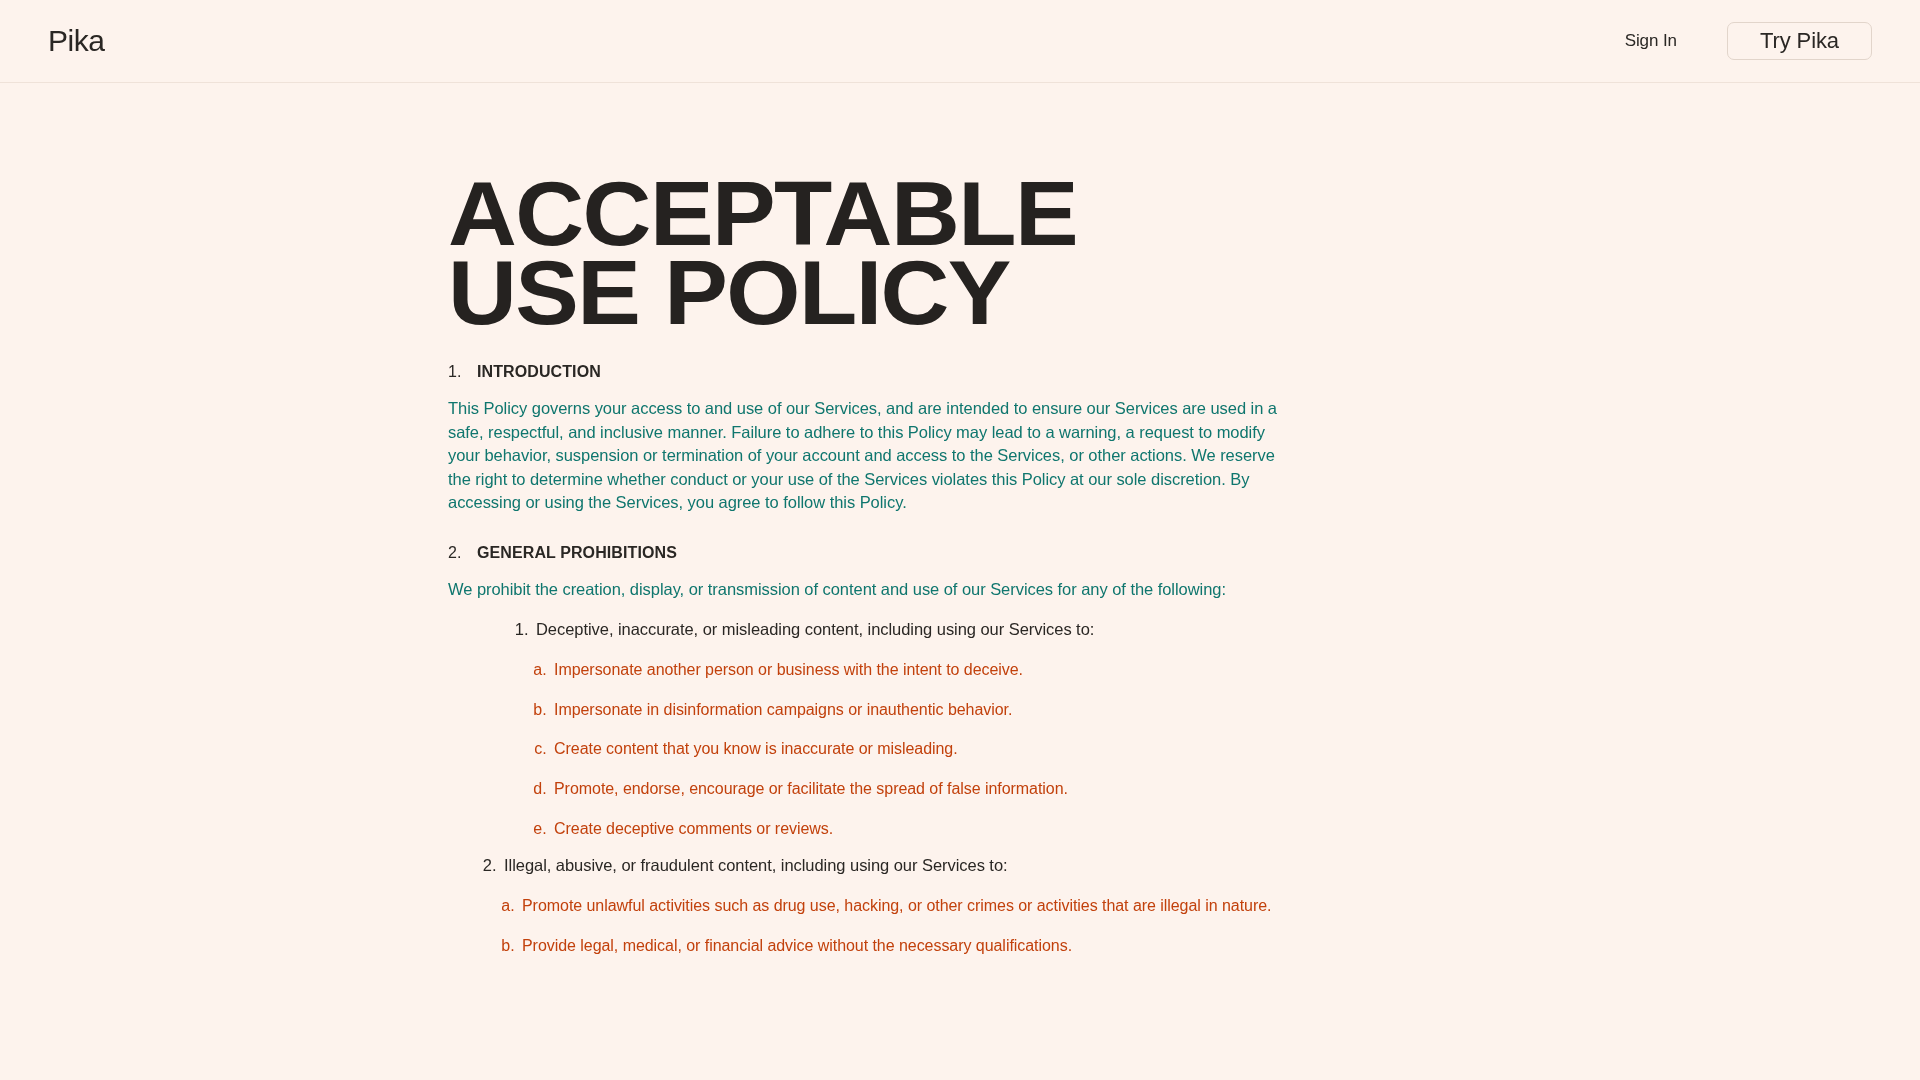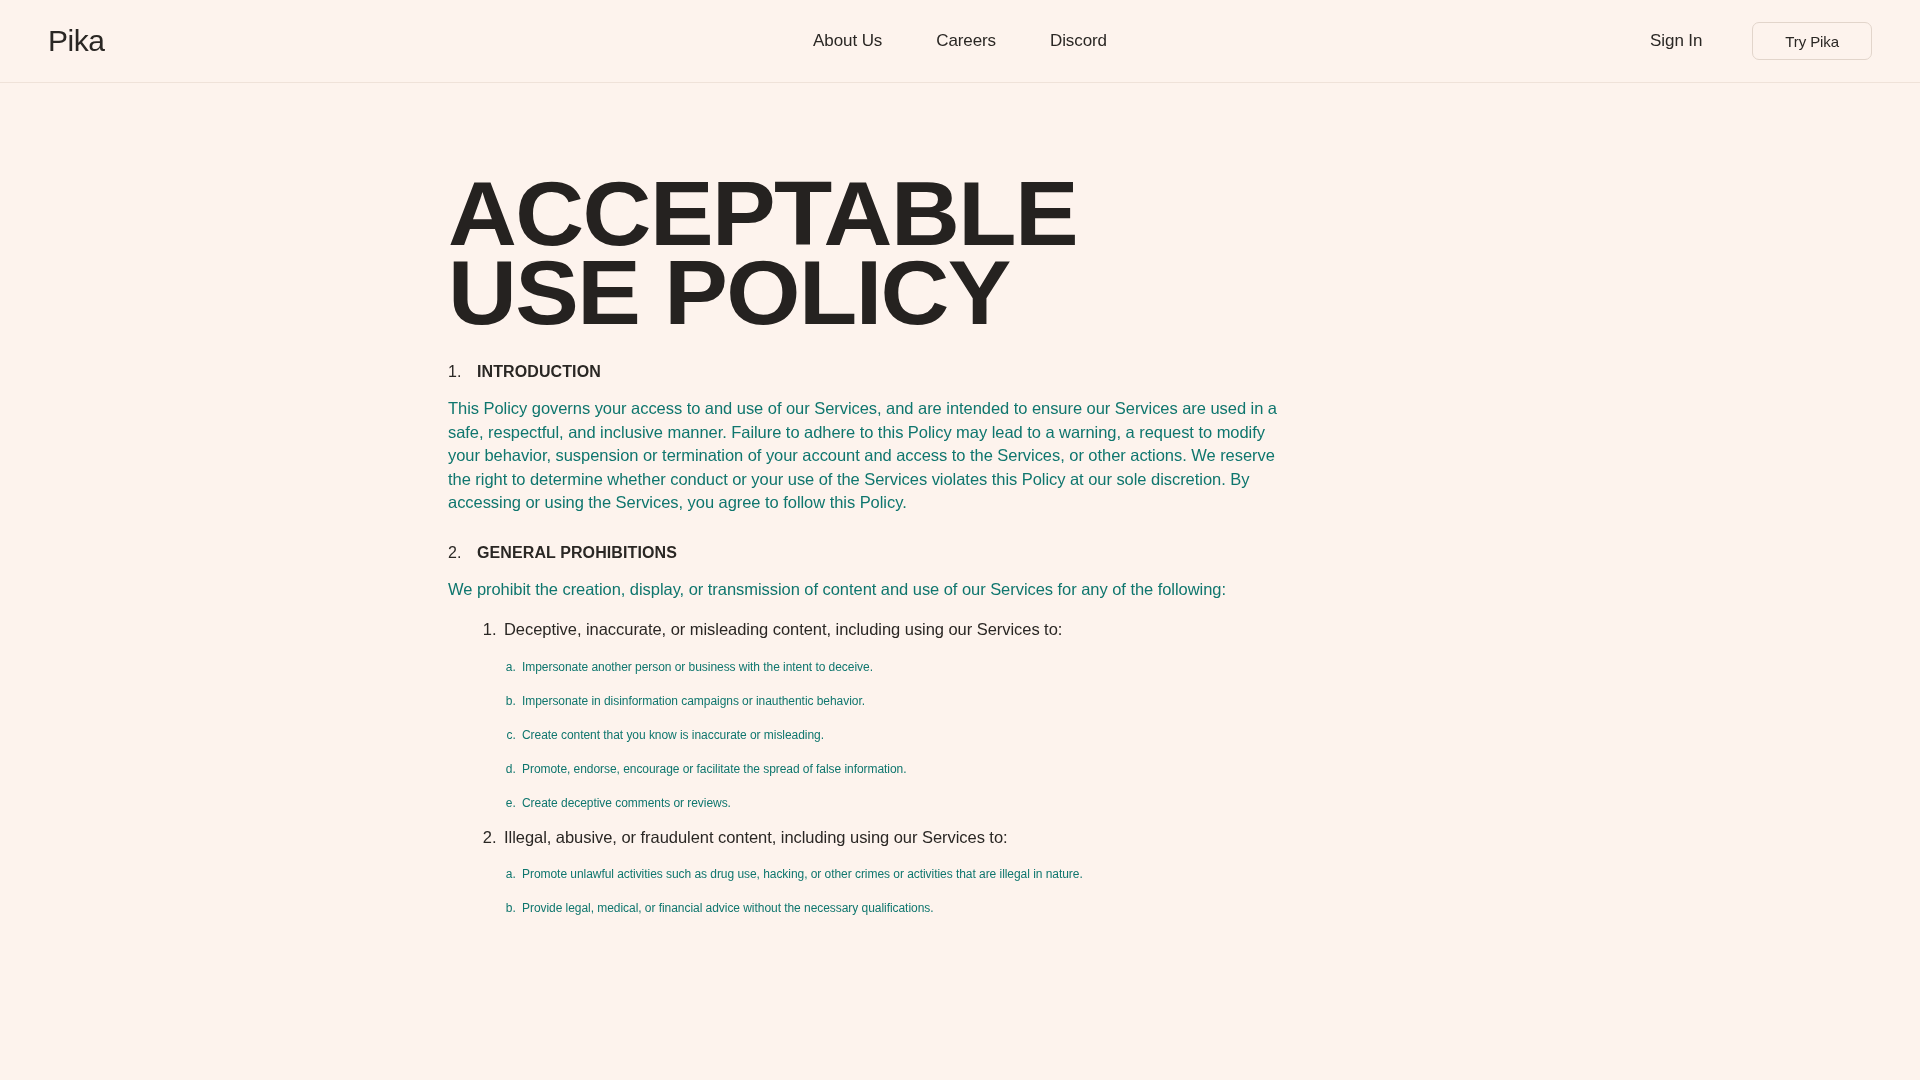--- a/index.html
+++ b/index.html
@@ -83,21 +83,21 @@
   .try-btn {
     display: inline-flex;
     align-items: center;
     justify-content: center;
     height: 38px;
     padding: 8px 32px;
     border: 1px solid #E2D5CB;
     border-radius: 7px;
     background: transparent;
     font-family: "Liberation Sans", sans-serif;
-    font-size: 15px;
+    font-size: 22px;
     font-weight: 400;
     color: #2A2724;
     letter-spacing: -0.1px;
     cursor: pointer;
     white-space: nowrap;
   }
 
   
   .page-wrap {
     padding-left: 448px;
@@ -159,49 +159,44 @@
     list-style-type: decimal;
   }
   ol.lvl1 > li {
     font-size: 16.5px;
     line-height: 1.42;
     color: #2A2724;
     letter-spacing: -0.05px;
     padding-left: 3px;
     margin-top: 13px;
   }
-  ol.lvl1 > li:first-child { margin-top: 0; }
+  ol.lvl1 > li:first-child { margin-top: 0; margin-left: 32px; }
 
   ol.lvl2 {
     margin: 17px 0 0 0;
     padding-left: 15px;
     list-style-type: lower-alpha;
   }
   ol.lvl2 > li {
-    font-size: 12px;
+    font-size: 16px;
     line-height: 1.42;
-    color: #0f766e;
+    color: #c2410c;
     letter-spacing: -0.05px;
     padding-left: 3px;
     margin-top: 17px;
   }
   ol.lvl2 > li:first-child { margin-top: 0; }
   ol.lvl2 > li:last-child { margin-bottom: 14px; }
 </style>
 </head>
 <body>
 
 <header class="site-header">
   <div class="logo">Pika</div>
 
-  <nav class="nav-center">
-    <a class="nav-link">About Us</a>
-    <a class="nav-link">Careers</a>
-    <a class="nav-link">Discord</a>
-  </nav>
 
   <div class="nav-right">
     <a class="signin-link">Sign In</a>
     <button class="try-btn">Try Pika</button>
   </div>
 </header>
 
 <main class="page-wrap">
 
   <h1 class="doc-title">ACCEPTABLE USE POLICY</h1>

